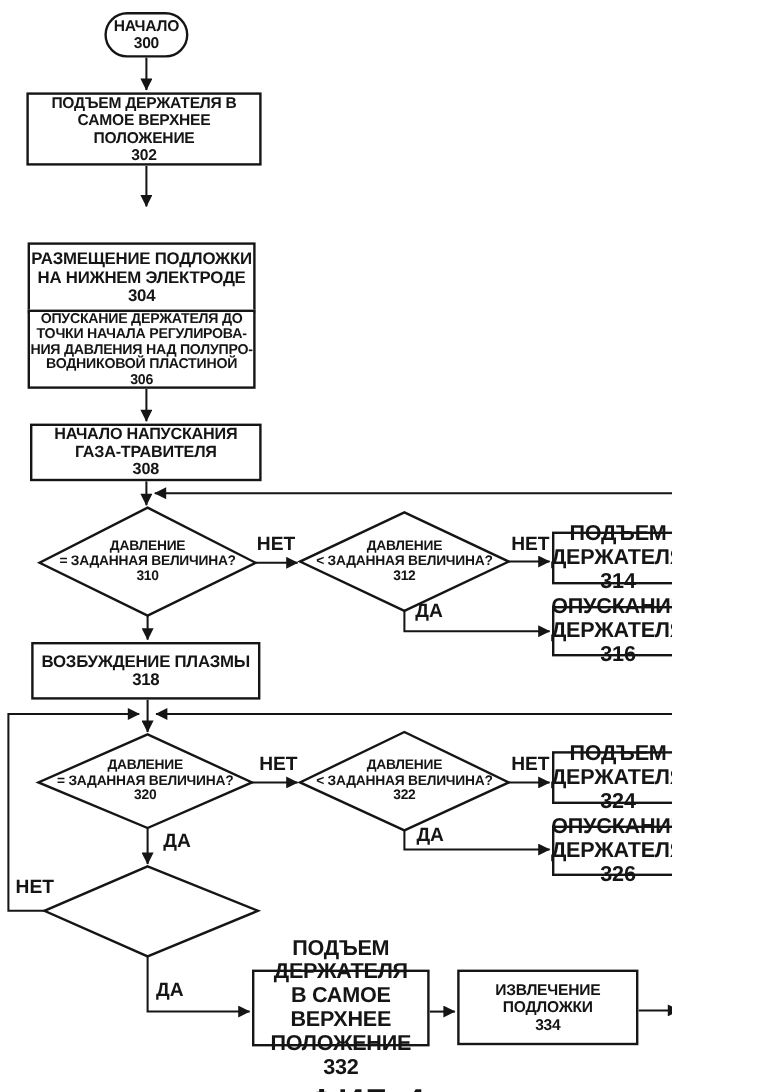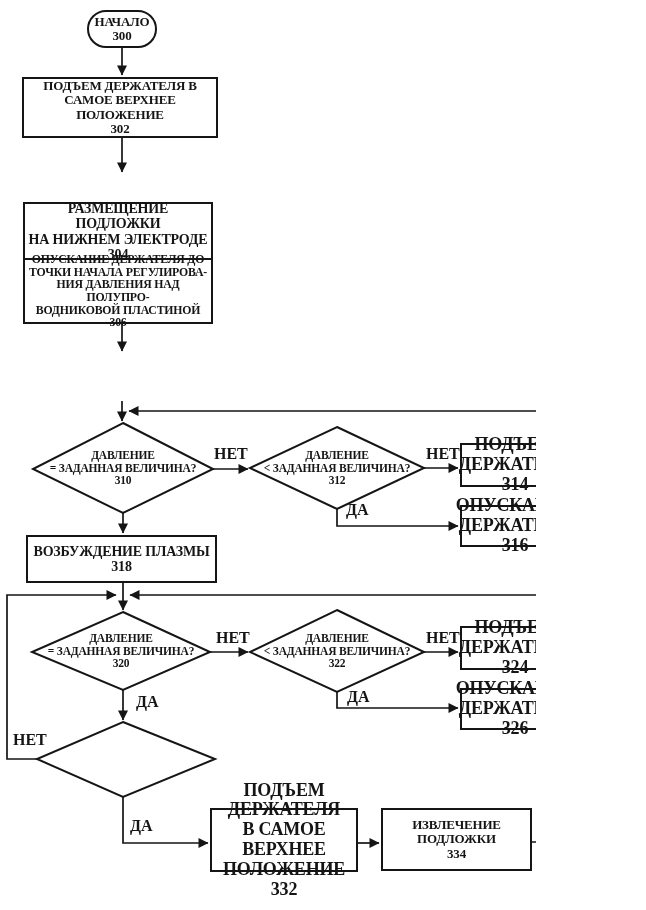--- a/index.html
+++ b/index.html
@@ -1,20 +1,21 @@
 <!DOCTYPE html>
 <html style="--ink: #151515; --paper: #ffffff;"><head>
 <meta charset="utf-8">
 <style>
   :root { --ink:#151515; --paper:#ffffff; }
   html,body { margin:0; padding:0; background:var(--paper); }
   #stage {
     position:relative; width:536px; height:910px; background:var(--paper);
-    font-family:Liberation Serif, serif; color:var(--ink);
+    font-family:Liberation Sans, sans-serif; color:var(--ink);
     overflow:hidden;
+    padding-left:24px;
   }
   #wires { position:absolute; left:0; top:0; width:646px; height:910px; }
   .node {
     position:absolute; display:flex; align-items:center; justify-content:center;
     text-align:center; white-space:pre-line; font-weight:bold; color:var(--ink);
     line-height:1.1; letter-spacing:-0.2px;
   }
   .rect { border:2px solid var(--ink); background:var(--paper); box-sizing:border-box; }
   .oval { border:2px solid var(--ink); background:var(--paper); box-sizing:border-box; }
   .dmtext { background:transparent; }
@@ -93,20 +94,23 @@
 ПОЛОЖЕНИЕ
 302</div>
   <div class="node rect fs14" style="left:23px; top:174px; width:190px; height:59px;margin-top:28px;">РАЗМЕЩЕНИЕ ПОДЛОЖКИ
 НА НИЖНЕМ ЭЛЕКТРОДЕ
 304</div>
   <div class="node rect fs12" style="left:23px; top:258px; width:190px; height:66px;">ОПУСКАНИЕ ДЕРЖАТЕЛЯ ДО
 ТОЧКИ НАЧАЛА РЕГУЛИРОВА-
 НИЯ ДАВЛЕНИЯ НАД ПОЛУПРО-
 ВОДНИКОВОЙ ПЛАСТИНОЙ
 306</div>
+  <div class="node rect fs135" style="left:25px; top:353px; width:193px; height:48px;">НАЧАЛО НАПУСКАНИЯ
+ГАЗА-ТРАВИТЕЛЯ
+308</div>
   <div class="node rect fs125" style="left:460px; top:443px; width:110px; height:44px;">ПОДЪЕМ
 ДЕРЖАТЕЛЯ
 314</div>
   <div class="node rect fs125" style="left:460px; top:505px; width:110px; height:42px;">ОПУСКАНИЕ
 ДЕРЖАТЕЛЯ
 316</div>
   <div class="node rect fs14" style="left:26px; top:535px; width:191px; height:48px;">ВОЗБУЖДЕНИЕ ПЛАЗМЫ
 318</div>
   <div class="node rect fs125" style="left:460px; top:626px; width:110px; height:44px;">ПОДЪЕМ
 ДЕРЖАТЕЛЯ

